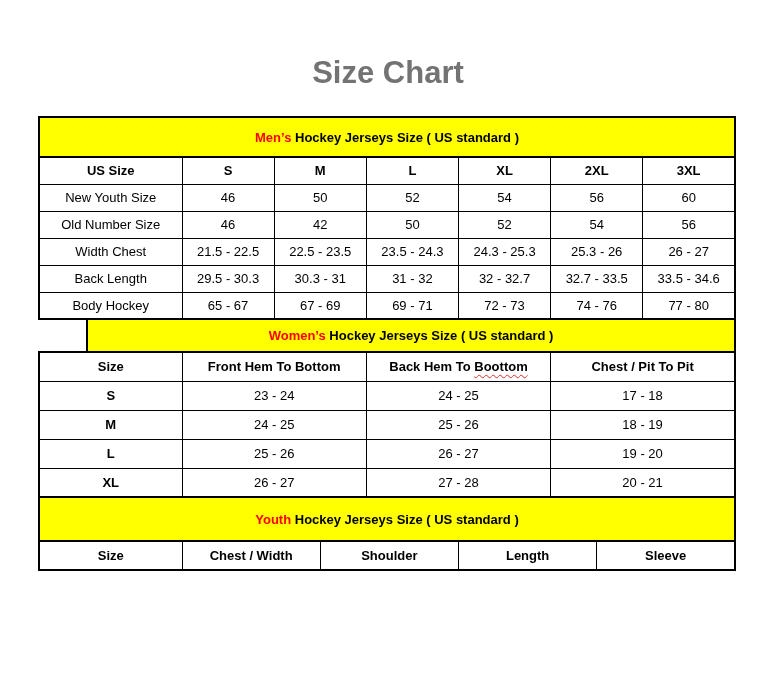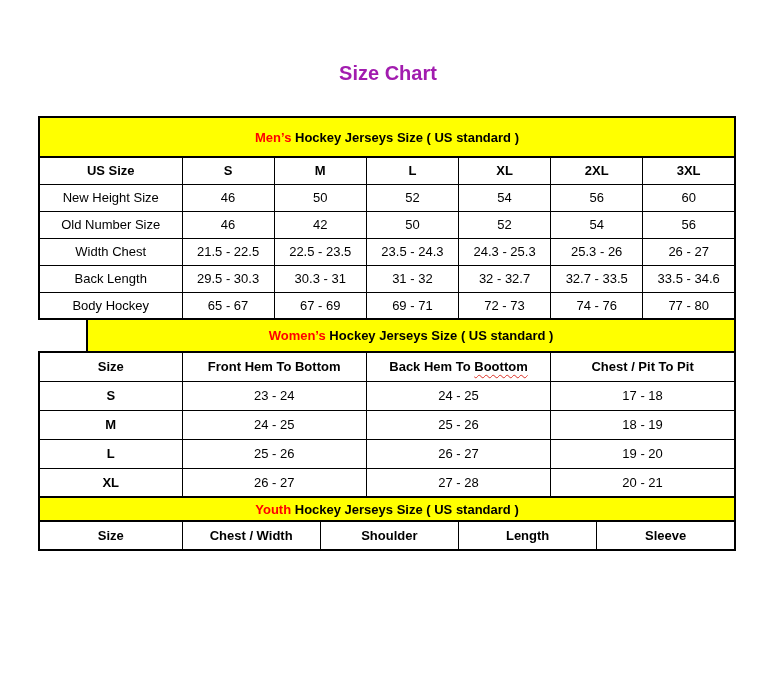--- a/index.html
+++ b/index.html
@@ -8,37 +8,37 @@
     position: relative;
     width: 776px; height: 692px;
     background: #ffffff;
     overflow: hidden;
     font-family: "Liberation Sans", sans-serif;
     color: #000000;
   }
   .title {
     padding-top: 56px;
     text-align: center;
-    font-size: 20px;
+    font-size: 31px;
     line-height: 34px;
     font-weight: bold;
-    color: #a21caf;
+    color: #737373;
   }
   .chart { width: 698px; margin: 26px 0 0 38px; }
 
   .band {
     border: 2px solid #000;
     background: #ffff00;
     display: flex; align-items: center; justify-content: center;
     font-weight: bold; font-size: 13px;
   }
   .band span { white-space: pre; }
   .band-men { height: 42px; }
   .band-women { height: 35px; margin-top: -2px; margin-left: 48px; }
-  .band-youth { height: 26px; margin-top: -2px; align-items: center; }
+  .band-youth { height: 46px; margin-top: -2px; align-items: center; }
   .accent { color: #ff0000; }
 
   table.grid {
     width: 698px;
     border-collapse: collapse;
     table-layout: fixed;
     margin-top: -2px;
     border: 2px solid #000;
     text-align: center;
     font-size: 13px;
@@ -86,21 +86,21 @@
           <tr>
         <th>US Size</th>
         <th>S</th>
         <th>M</th>
         <th>L</th>
         <th>XL</th>
         <th>2XL</th>
         <th>3XL</th>
       </tr>
       <tr>
-        <td class="lbl">New Height Size</td>
+        <td class="lbl">New Youth Size</td>
         <td>46</td>
         <td>50</td>
         <td>52</td>
         <td>54</td>
         <td>56</td>
         <td>60</td>
       </tr>
       <tr>
         <td class="lbl">Old Number Size</td>
         <td>46</td>

